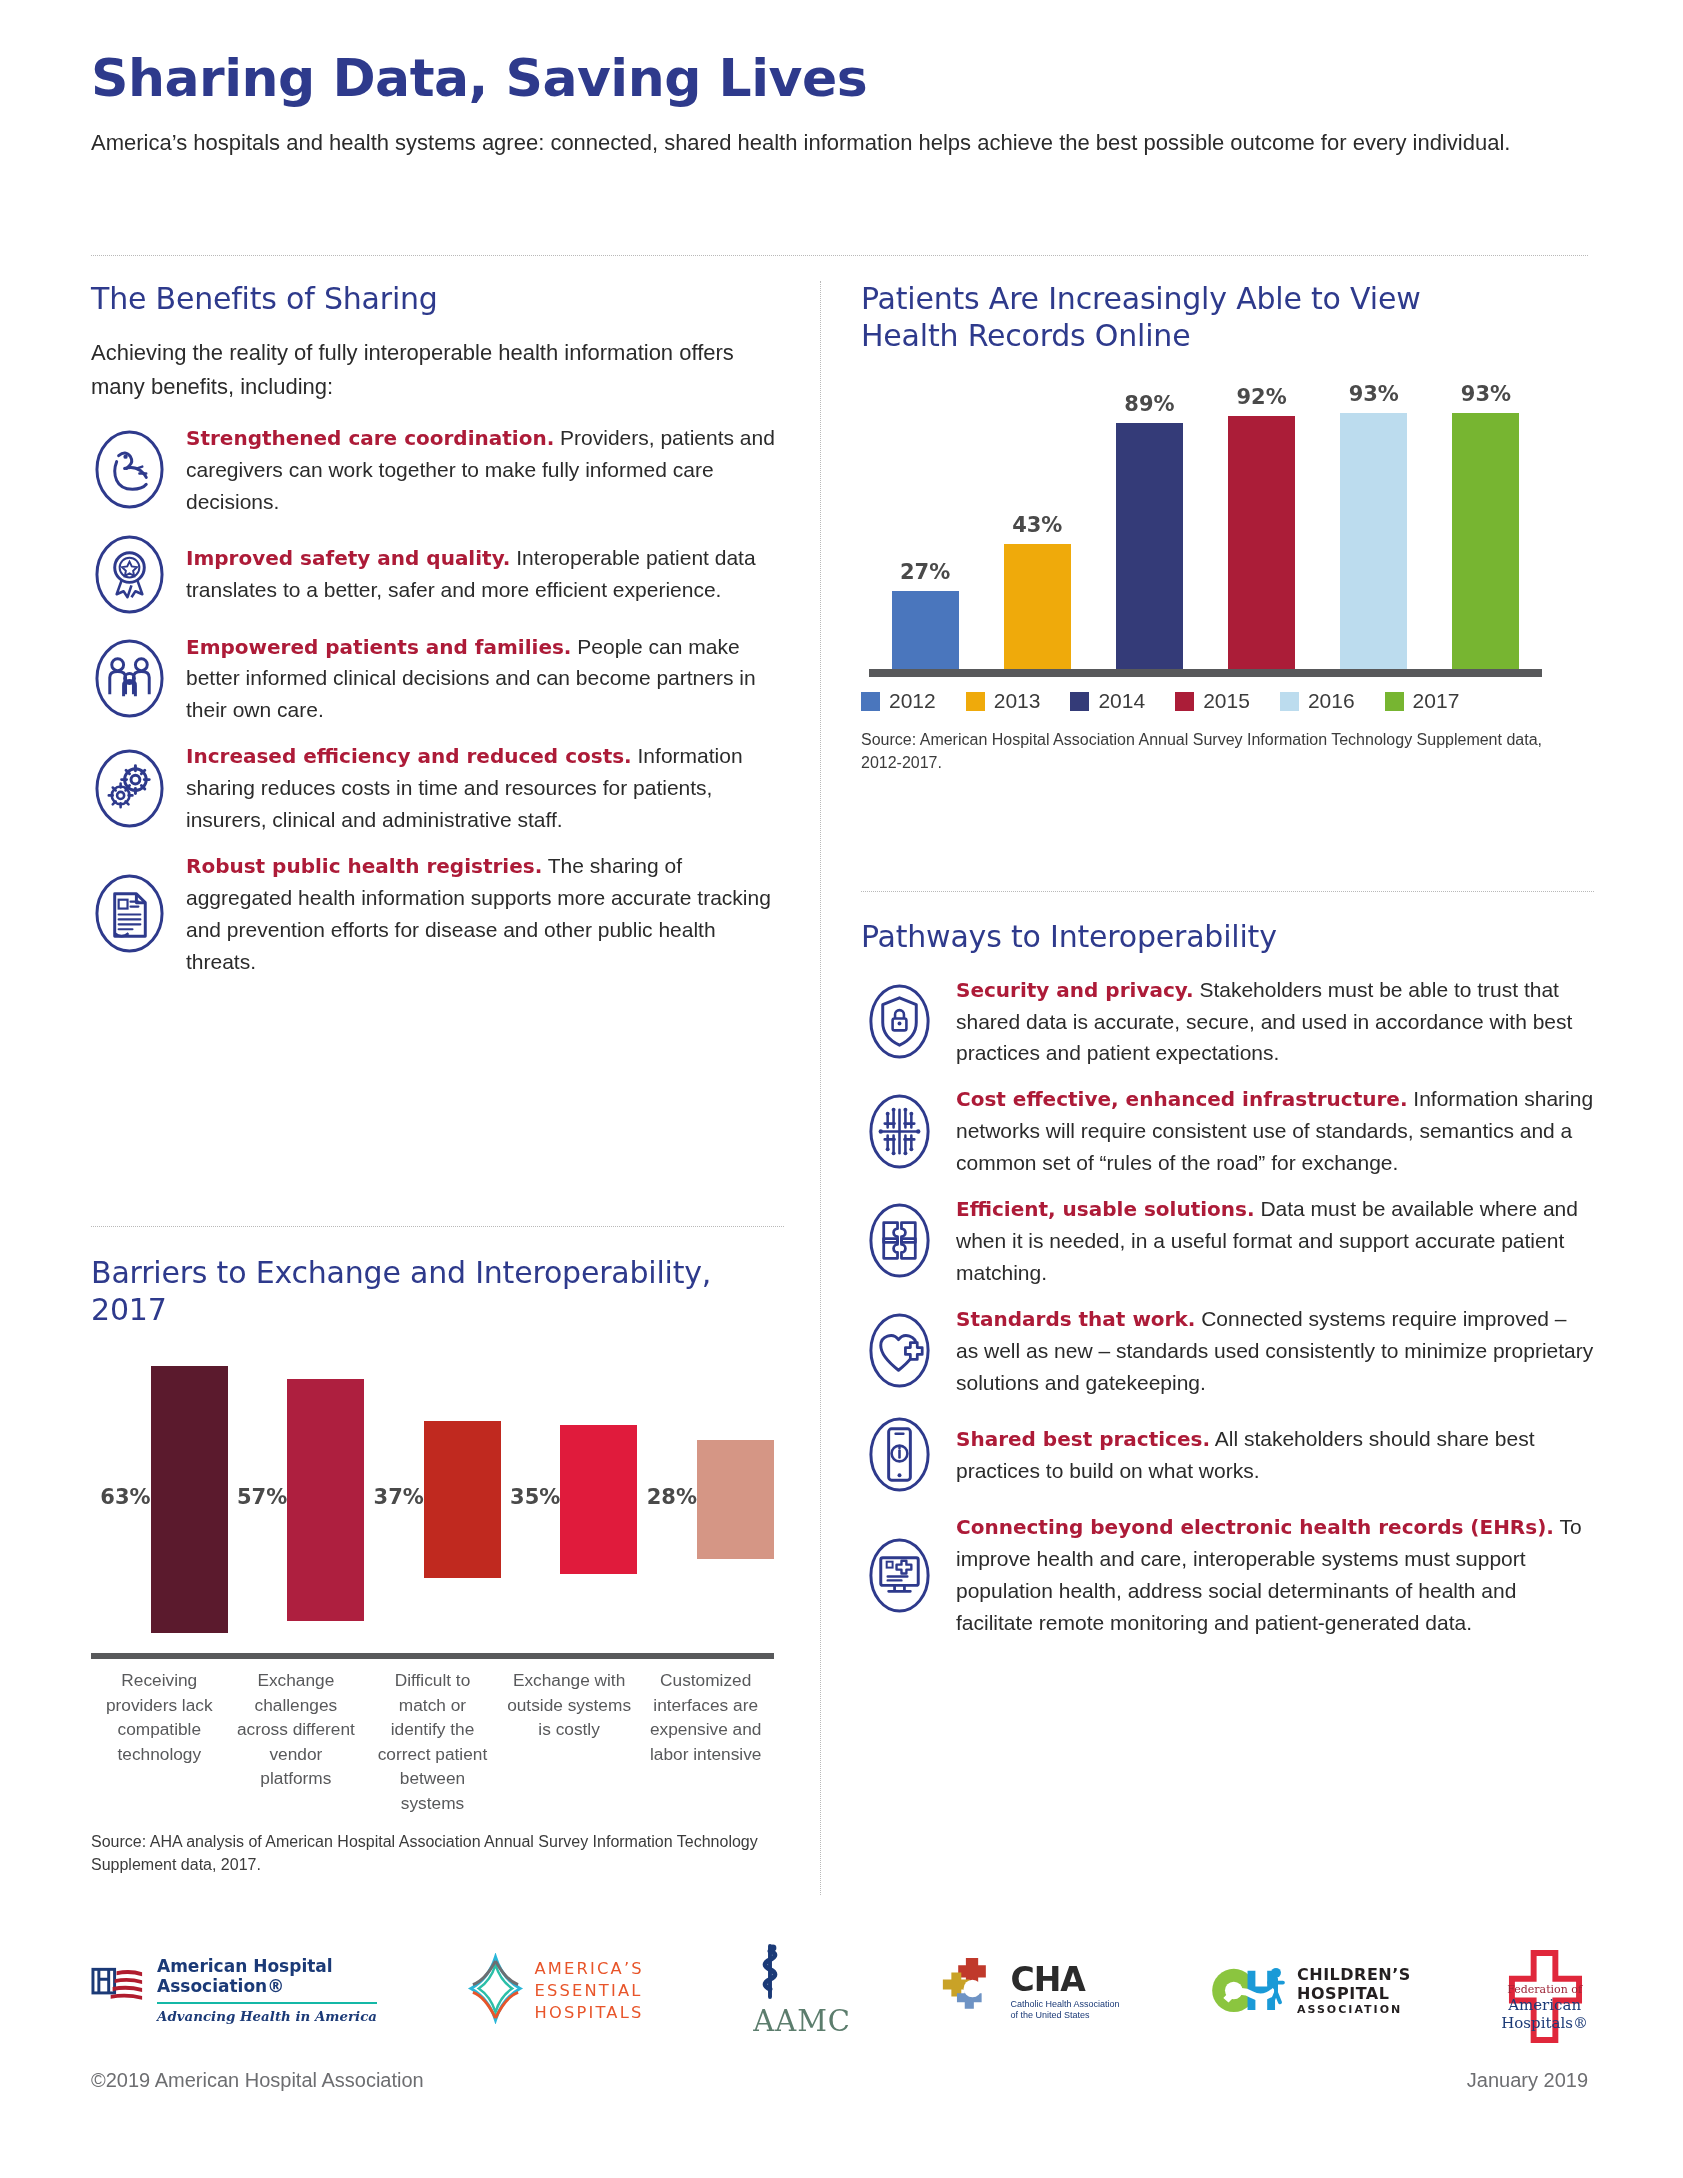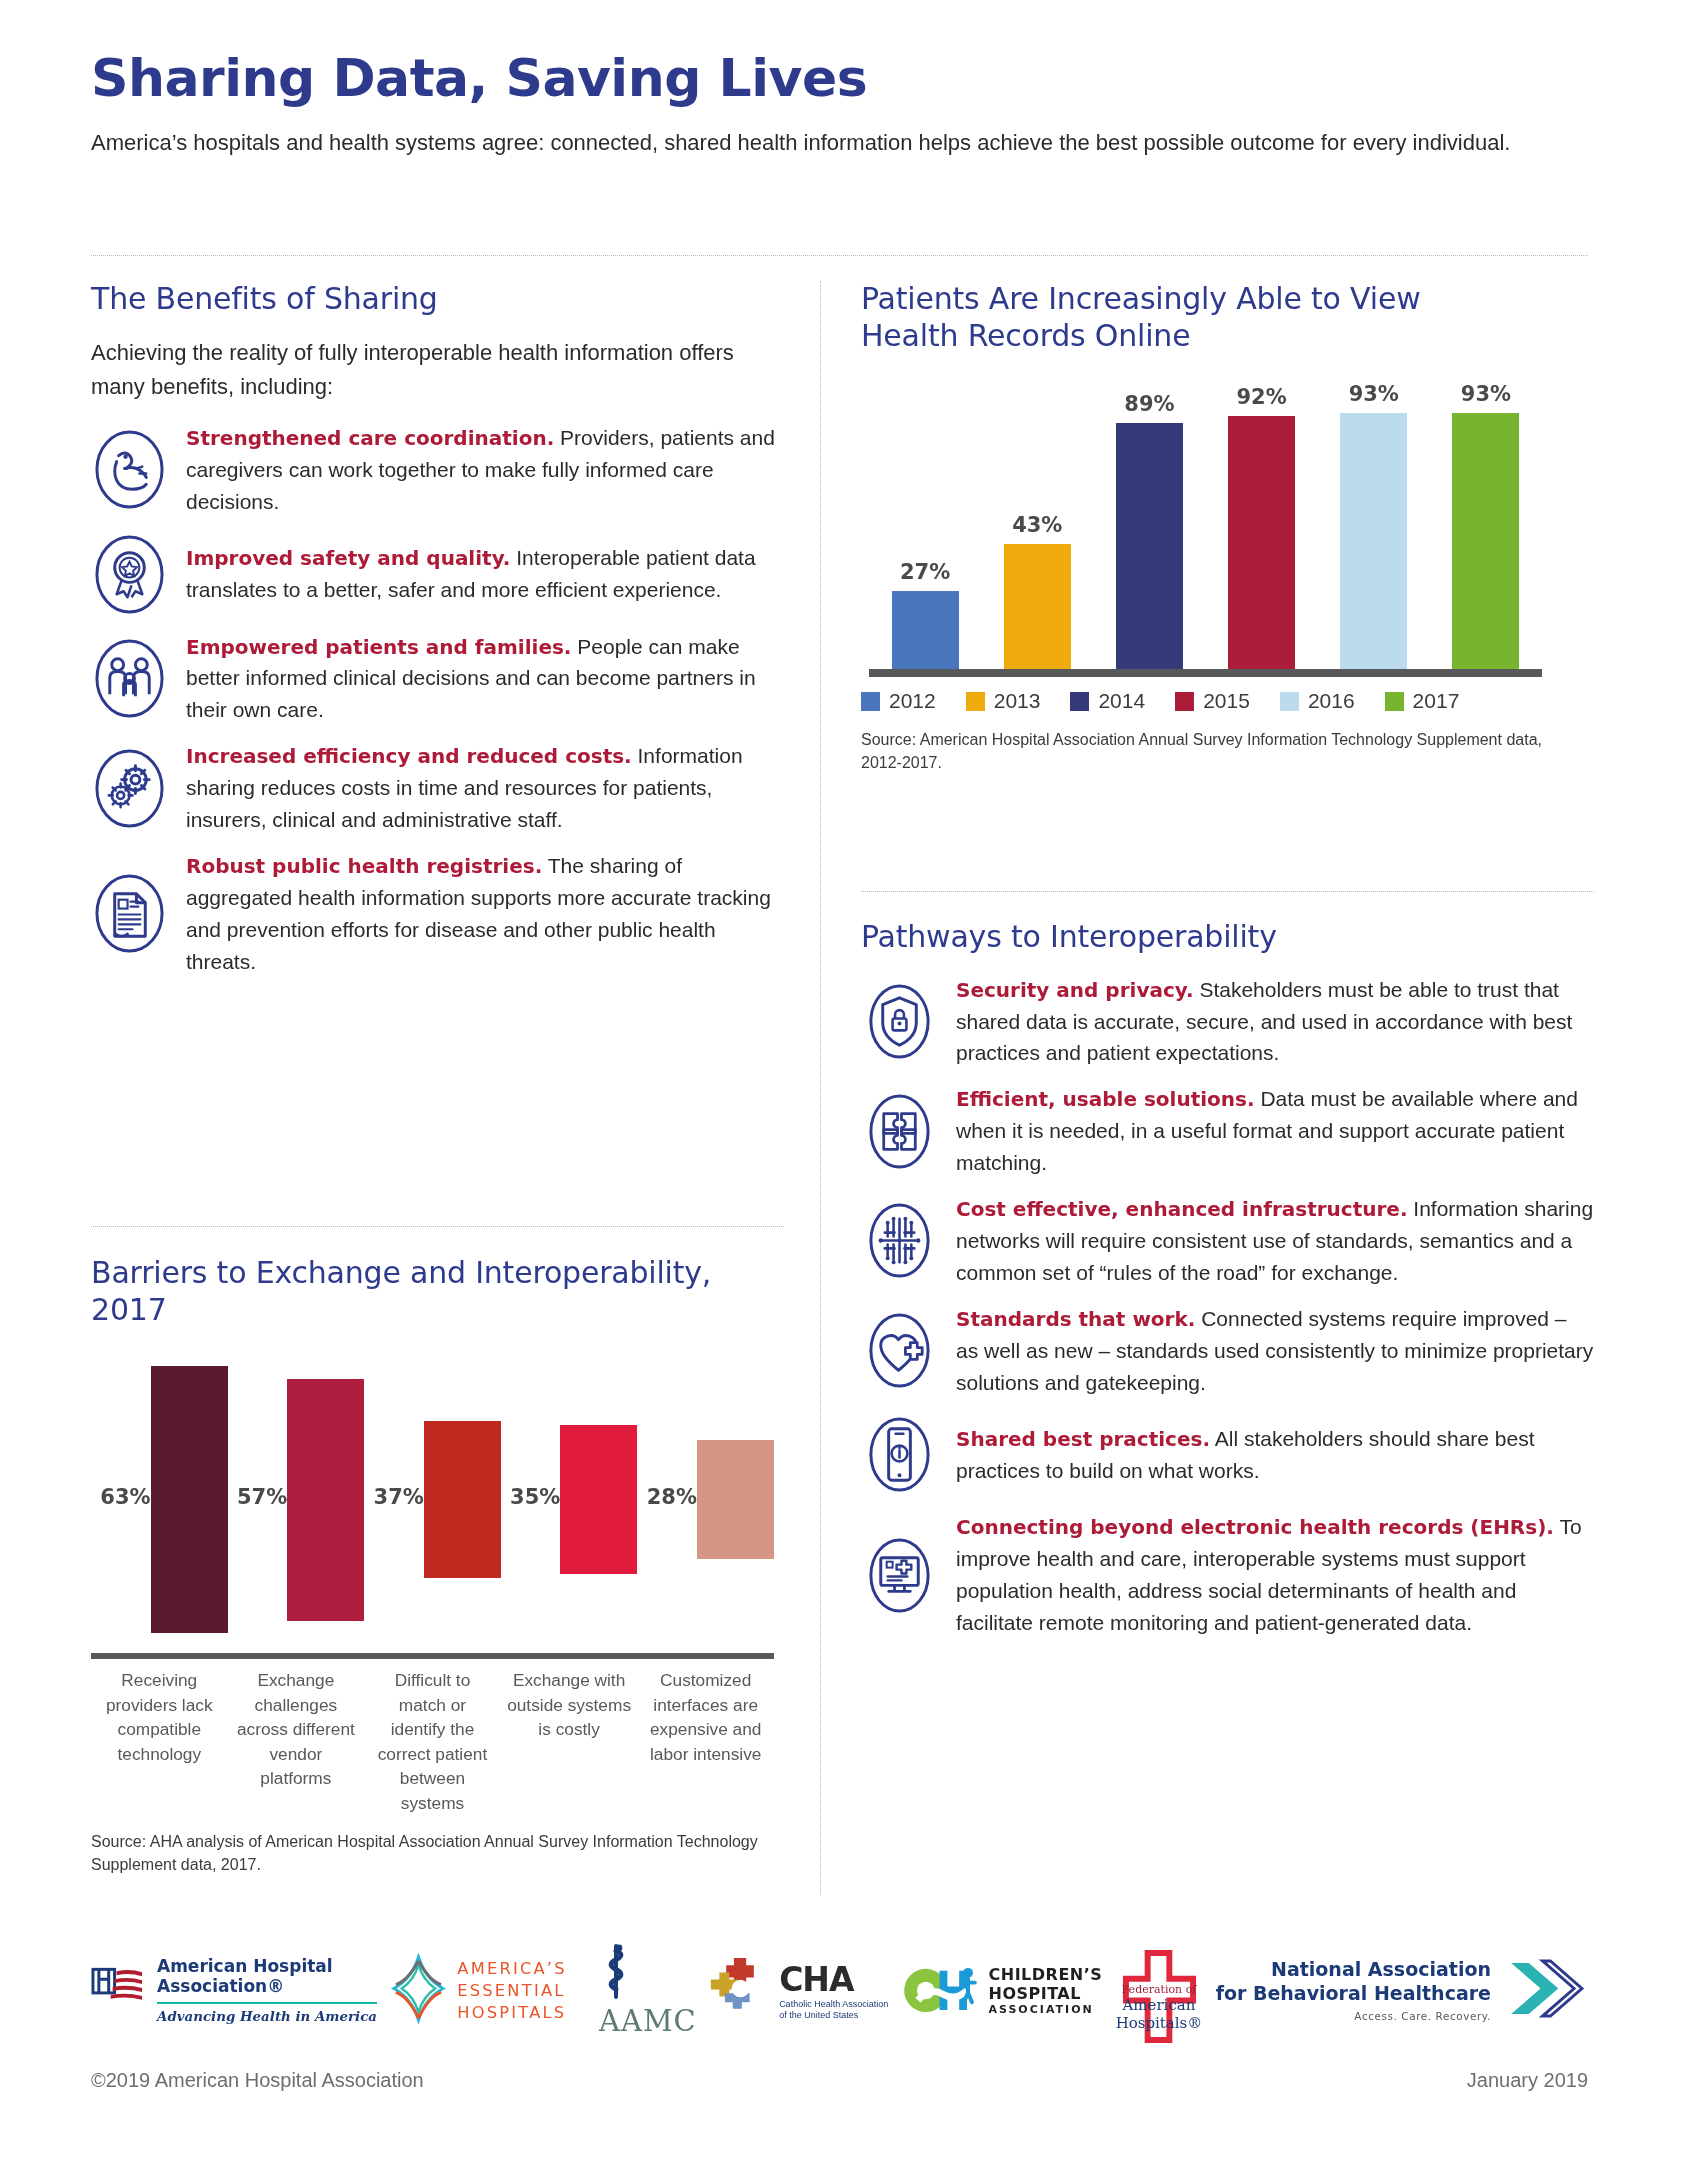--- a/index.html
+++ b/index.html
@@ -403,35 +403,20 @@
           <svg width="73" height="83" viewBox="0 0 74 84">
             <ellipse cx="37" cy="42" rx="29" ry="36" fill="none" stroke="#2e3a8c" stroke-width="3"></ellipse>
             <path d="M37 18 l17 7 v18 q0 15 -17 23 q-17 -8 -17 -23 v-18 z" fill="none" stroke="#2e3a8c" stroke-width="3" stroke-linejoin="round"></path>
             <rect x="30" y="39" width="14" height="12" rx="2" fill="none" stroke="#2e3a8c" stroke-width="2.6"></rect>
             <path d="M32.5 39 v-4 a4.5 4.5 0 0 1 9 0 v4" fill="none" stroke="#2e3a8c" stroke-width="2.6"></path>
             <circle cx="37" cy="44" r="2" fill="#2e3a8c"></circle>
           </svg>
         </span>
         <div class="item-text">
           <span class="b">Security and privacy.</span><span> Stakeholders must be able to trust that shared data is accurate, secure, and used in accordance with best practices and patient expectations.</span>
-        </div>
-      </div>
-
-      <div class="item">
-        <span class="icon-wrap">
-          <svg width="73" height="83" viewBox="0 0 74 84">
-            <ellipse cx="37" cy="42" rx="29" ry="36" fill="none" stroke="#2e3a8c" stroke-width="3"></ellipse>
-            <path d="M21 24 h14 v6 a4 4 0 0 0 0 8 v6 h-14 z" fill="none" stroke="#2e3a8c" stroke-width="2.8" stroke-linejoin="round"></path>
-            <path d="M53 24 h-14 v6 a4 4 0 0 1 0 8 v6 h14 z" fill="none" stroke="#2e3a8c" stroke-width="2.8" stroke-linejoin="round"></path>
-            <path d="M21 60 h14 v-6 a4 4 0 0 1 0 -8 v-6 h-14 z" fill="none" stroke="#2e3a8c" stroke-width="2.8" stroke-linejoin="round"></path>
-            <path d="M53 60 h-14 v-6 a4 4 0 0 0 0 -8 v-6 h14 z" fill="none" stroke="#2e3a8c" stroke-width="2.8" stroke-linejoin="round"></path>
-          </svg>
-        </span>
-        <div class="item-text">
-          <span class="b">Efficient, usable solutions.</span><span> Data must be available where and when it is needed, in a useful format and support accurate patient matching.</span>
         </div>
       </div>
 
       <div class="item">
         <span class="icon-wrap">
           <svg width="73" height="83" viewBox="0 0 74 84">
             <ellipse cx="37" cy="42" rx="29" ry="36" fill="none" stroke="#2e3a8c" stroke-width="3"></ellipse>
             <g fill="none" stroke="#2e3a8c" stroke-width="2.6" stroke-linecap="round">
               <path d="M37 20 v44"></path>
               <path d="M18 42 h38"></path>
@@ -455,20 +440,35 @@
         </span>
         <div class="item-text">
           <span class="b">Cost effective, enhanced infrastructure.</span><span> Information sharing networks will require consistent use of standards, semantics and a common set of “rules of the road” for exchange.</span>
         </div>
       </div>
 
       <div class="item">
         <span class="icon-wrap">
           <svg width="73" height="83" viewBox="0 0 74 84">
             <ellipse cx="37" cy="42" rx="29" ry="36" fill="none" stroke="#2e3a8c" stroke-width="3"></ellipse>
+            <path d="M21 24 h14 v6 a4 4 0 0 0 0 8 v6 h-14 z" fill="none" stroke="#2e3a8c" stroke-width="2.8" stroke-linejoin="round"></path>
+            <path d="M53 24 h-14 v6 a4 4 0 0 1 0 8 v6 h14 z" fill="none" stroke="#2e3a8c" stroke-width="2.8" stroke-linejoin="round"></path>
+            <path d="M21 60 h14 v-6 a4 4 0 0 1 0 -8 v-6 h-14 z" fill="none" stroke="#2e3a8c" stroke-width="2.8" stroke-linejoin="round"></path>
+            <path d="M53 60 h-14 v-6 a4 4 0 0 0 0 -8 v-6 h14 z" fill="none" stroke="#2e3a8c" stroke-width="2.8" stroke-linejoin="round"></path>
+          </svg>
+        </span>
+        <div class="item-text">
+          <span class="b">Efficient, usable solutions.</span><span> Data must be available where and when it is needed, in a useful format and support accurate patient matching.</span>
+        </div>
+      </div>
+
+      <div class="item">
+        <span class="icon-wrap">
+          <svg width="73" height="83" viewBox="0 0 74 84">
+            <ellipse cx="37" cy="42" rx="29" ry="36" fill="none" stroke="#2e3a8c" stroke-width="3"></ellipse>
             <path d="M36 62 q-18 -14 -18 -25 a10 10 0 0 1 18 -6 a10 10 0 0 1 18 6 q0 11 -18 25 z" fill="none" stroke="#2e3a8c" stroke-width="3" stroke-linejoin="round"></path>
             <path d="M43 39 h5 v-5 h7 v5 h5 v7 h-5 v5 h-7 v-5 h-5 z" fill="#fff" stroke="#2e3a8c" stroke-width="2.8" stroke-linejoin="round"></path>
           </svg>
         </span>
         <div class="item-text">
           <span class="b">Standards that work.</span><span> Connected systems require improved – as well as new – standards used consistently to minimize proprietary solutions and gatekeeping.</span>
         </div>
       </div>
 
       <div class="item">
@@ -600,33 +600,20 @@
           <path d="M28 4 h22 v26 h24 v22 h-24 v40 h-22 v-40 h-22 v-22 h22 z" fill="none" stroke="#e0273b" stroke-width="6"></path>
         </svg>
       </span>
       <div class="fah-text" style="margin-top:-65px;">
         <div class="sm">Federation of</div>
         <div>American</div>
         <div>Hospitals®</div>
       </div>
     </div>
 
-    <div class="logo" style="gap:12px;">
-      <div class="nabh-text">
-        <div>National Association</div>
-        <div>for Behavioral Healthcare</div>
-        <div class="nabh-sub">Access. Care. Recovery.</div>
-      </div>
-      <span>
-        <svg width="85" height="63" viewBox="0 0 86 64">
-          <path d="M8 6 l30 26 l-30 26 l18 0 l30 -26 l-30 -26 z" fill="#2bb3b3"></path>
-          <path d="M40 4 l32 28 l-32 28 l8 0 l32 -28 l-32 -28 z" fill="none" stroke="#2e3a8c" stroke-width="3"></path>
-        </svg>
-      </span>
-    </div>
 
   </div>
 
   <div class="footer">
     <span>©2019 American Hospital Association</span>
     <span>January 2019</span>
   </div>
 
 </div>
 

